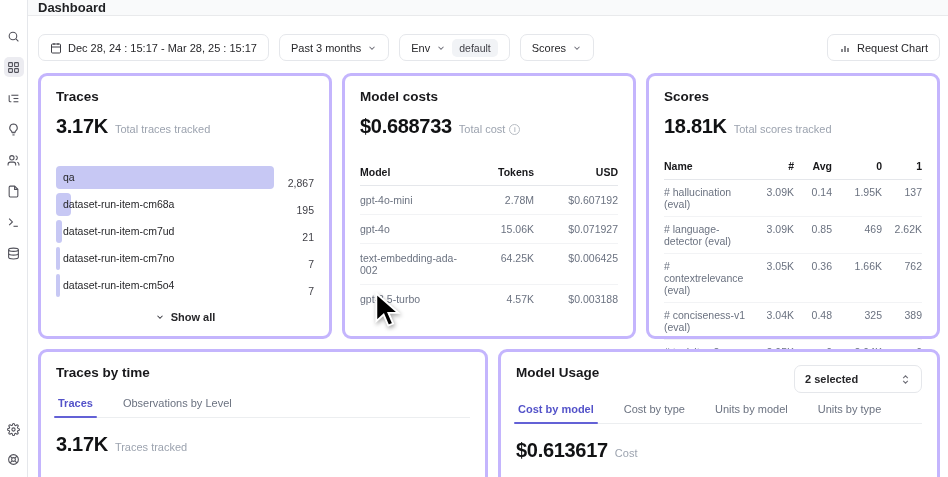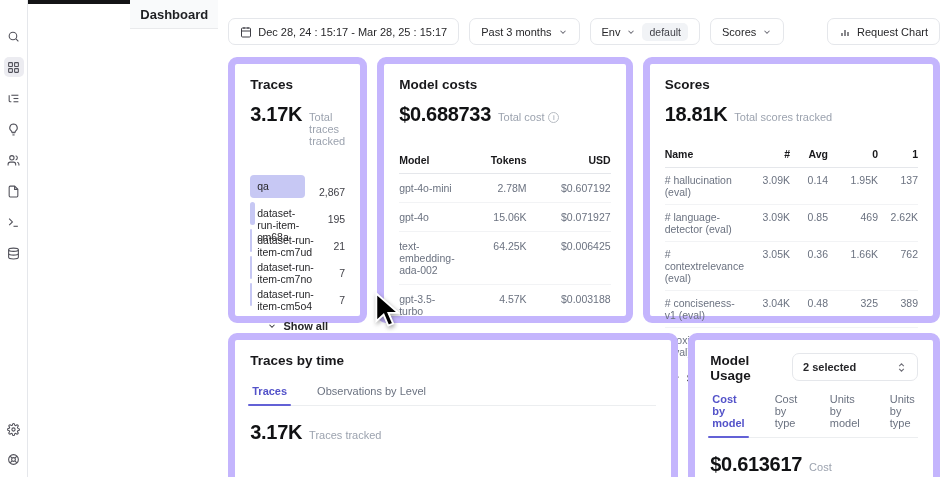--- a/index.html
+++ b/index.html
@@ -19,21 +19,21 @@
   .side-icon {
     width: 20px; height: 20px; border-radius: 5px;
     display: flex; align-items: center; justify-content: center;
     color: #52525b; cursor: pointer;
   }
   .side-icon svg { width: 13px; height: 13px; }
   .side-icon.active { background: #ececf1; }
   .side-spacer { flex: 1; }
   .side-bottom { display:flex; flex-direction:column; gap:10px; padding-bottom:8px; align-items:center; }
   
-  .main { flex: 1; display: flex; flex-direction: row; position: relative; }
+  .main { flex: 1; display: flex; flex-direction: column; position: relative; }
   .topbar { height: 4px; background: #141416; width: 100%; }
   .page-header {
     height: 29px; background: #f9fafb; border-bottom: 1px solid #e9eaec;
     display: flex; align-items: center; padding: 0 10px;
   }
   .page-title { font-size: 13px; font-weight: 700; color: #1f2023; }
   .content { padding: 18px 8px 0 10px; }
   
   .filter-row { display: flex; align-items: center; gap: 10px; margin-bottom: 12px; }
   .btn {
@@ -46,21 +46,21 @@
   .badge {
     background: #f1f3f6; border-radius: 5px; padding: 3px 7px;
     font-size: 10.5px; color: #3f3f46; font-weight: 500;
   }
   .push-right { margin-left: auto; }
   .chev { color: #71717a; }
   
   .cards-row1 { display: grid; grid-template-columns: 1fr 1fr 1fr; gap: 10px; }
   .cards-row2 { display: grid; grid-template-columns: 450px 1fr; gap: 10px; margin-top: 10px; }
   .card {
-    border: 7px solid #c4b5fd; border-radius: 9px; background: #fff;
+    border: 3px solid #c4b5fd; border-radius: 9px; background: #fff;
     padding: 13px 15px; position: relative;
   }
   .cards-row1 .card { height: 266px; }
   .cards-row2 .card { height: 170px; }
   .card-title { font-size: 13.5px; font-weight: 700; color: #18181b; }
   .metric-row { display: flex; align-items: baseline; gap: 7px; margin-top: 11px; }
   .metric { font-size: 20px; font-weight: 700; color: #111214; letter-spacing: -0.3px; }
   .metric-caption { font-size: 11px; color: #9ca3af; display: inline-flex; align-items: center; gap: 4px; }
   
   .bar-list { margin-top: 28px; display: flex; flex-direction: column; gap: 4px; }

